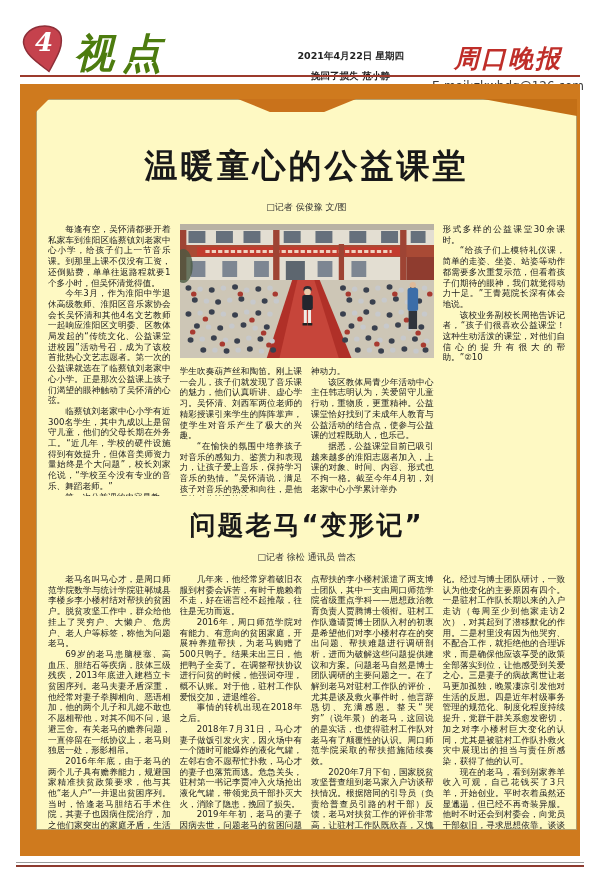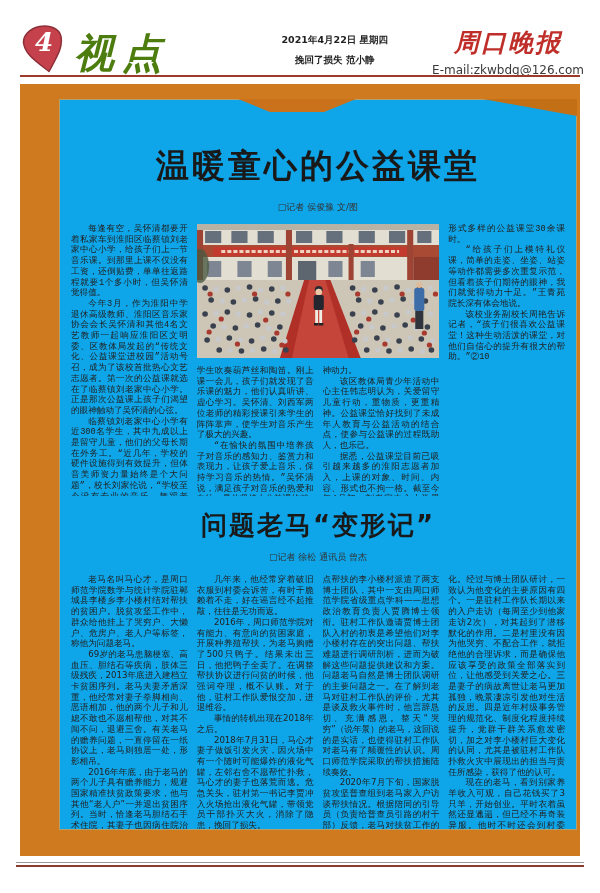--- a/index.html
+++ b/index.html
@@ -7,45 +7,45 @@
         font-family:"DejaVu Sans",sans-serif;}
   
   .hdr{position:absolute;top:20px;left:22px;right:16px;height:52px;}
   .badge{position:absolute;left:0;top:4px;width:44px;height:50px;}
   .badge svg{position:absolute;left:0;top:0;}
   .badge-num{position:absolute;left:0;top:3px;width:44px;text-align:center;
     font-family:"DejaVu Serif",serif;font-style:italic;font-weight:bold;
     font-size:26px;color:#fff;}
   .section-title{position:absolute;left:52px;top:6px;font-family:"DejaVu Serif",serif;
     font-weight:bold;font-style:italic;font-size:40px;letter-spacing:8px;color:#4d7c0f;}
-  .hdr-right{position:absolute;right:0;top:6px;display:flex;gap:32px;align-items:flex-start;}
+  .hdr-right{position:absolute;right:0;top:22px;display:flex;gap:16px;align-items:flex-start;}
   .pub-info{text-align:center;padding-top:8px;}
   .pub-date{font-size:9.5px;font-weight:bold;color:#222;}
   .pub-editor{font-size:9.5px;font-weight:bold;color:#222;margin-top:7px;}
   .brand{text-align:center;margin-left:12px;}
   .brand-name{font-family:"DejaVu Serif",serif;font-weight:bold;font-style:italic;
     font-size:25px;letter-spacing:2px;color:#bf2e29;}
   .brand-email{font-size:12px;color:#3a3a3a;margin-top:4px;}
   .hdr-rule{position:absolute;top:75px;left:20px;right:20px;height:2px;background:#9c3a2c;}
   
   .frame{position:absolute;top:84px;left:20px;right:20px;height:772px;background:#cf7a1e;}
-  .paper{position:absolute;top:15px;left:16px;right:3px;bottom:26px;background:#0ea5e9;
-    border:1px solid #b3a06f;overflow:hidden;margin-left:23px;}
+  .paper{position:absolute;top:15px;left:16px;right:3px;bottom:26px;background:#fef9c3;
+    border:1px solid #b3a06f;overflow:hidden;}
   .tab{position:absolute;top:15px;left:calc(50% - 62px);width:118px;height:13px;background:#c9721b;
     clip-path:polygon(0 0,100% 0,73% 100%,27% 100%);z-index:3;}
   .fold-right{position:absolute;top:15px;right:3px;width:94px;height:17px;background:#c36f16;
     clip-path:polygon(0 0,100% 0,100% 100%);z-index:3;}
   .corner-tl{position:absolute;top:15px;left:16px;width:0;height:0;z-index:3;
     border-top:13px solid #cf7a1e;border-right:13px solid transparent;}
   
   .a1-title{margin:44px 10px 0;text-align:center;font-size:33px;font-weight:900;
     letter-spacing:3px;color:#191919;}
   .byline{margin-top:12px;text-align:center;font-size:9px;color:#333;}
   .a1-body{margin:10px 11px 0;height:272px;display:grid;
-    grid-template-columns:repeat(4,1fr);column-gap:9px;grid-template-rows:142px 1fr;overflow:hidden;font-family:Liberation Mono, monospace;}
+    grid-template-columns:repeat(4,1fr);column-gap:9px;grid-template-rows:142px 1fr;overflow:hidden;}
   .a1-c1{grid-column:1;grid-row:1/3;overflow:hidden;}
   .a1-photo{grid-column:2/4;grid-row:1;margin:0;padding:0;}
   .a1-photo svg{display:block;width:100%;height:134px;}
   .a1-c2{grid-column:2;grid-row:2;overflow:hidden;}
   .a1-c3{grid-column:3;grid-row:2;overflow:hidden;}
   .a1-c4{grid-column:4;grid-row:1/3;overflow:hidden;}
   .a2-title{margin:12px 10px 0;text-align:center;font-size:26px;font-weight:900;
     letter-spacing:2px;color:#191919;}
   .a2-byline{margin-top:8px;}
   .a2-body{margin:10px 11px 0;height:266px;display:grid;

